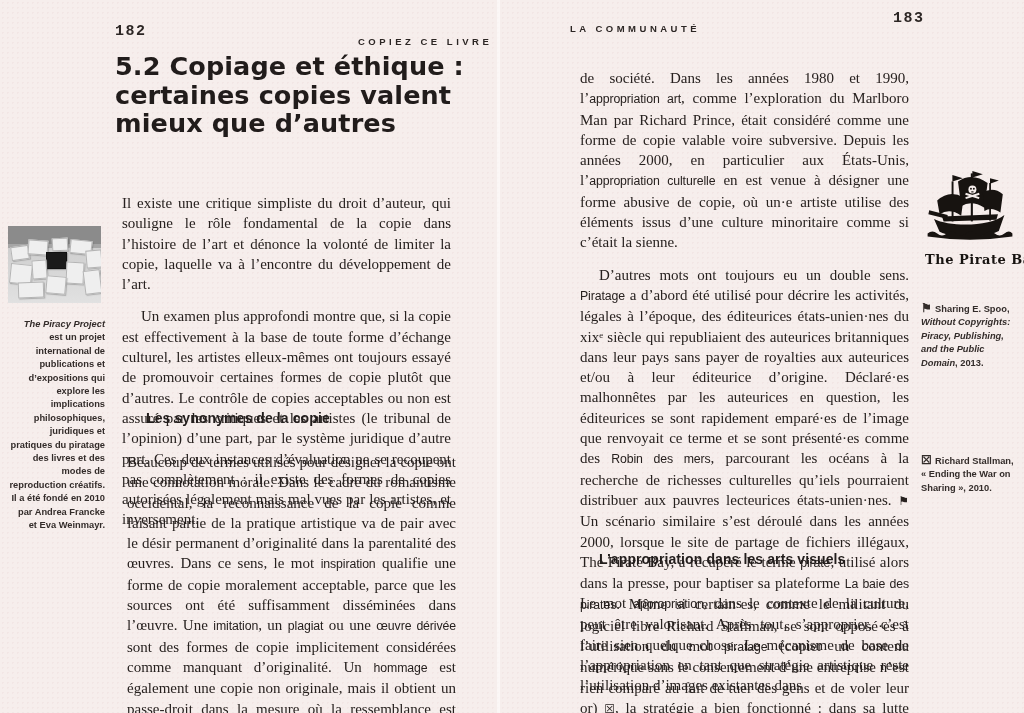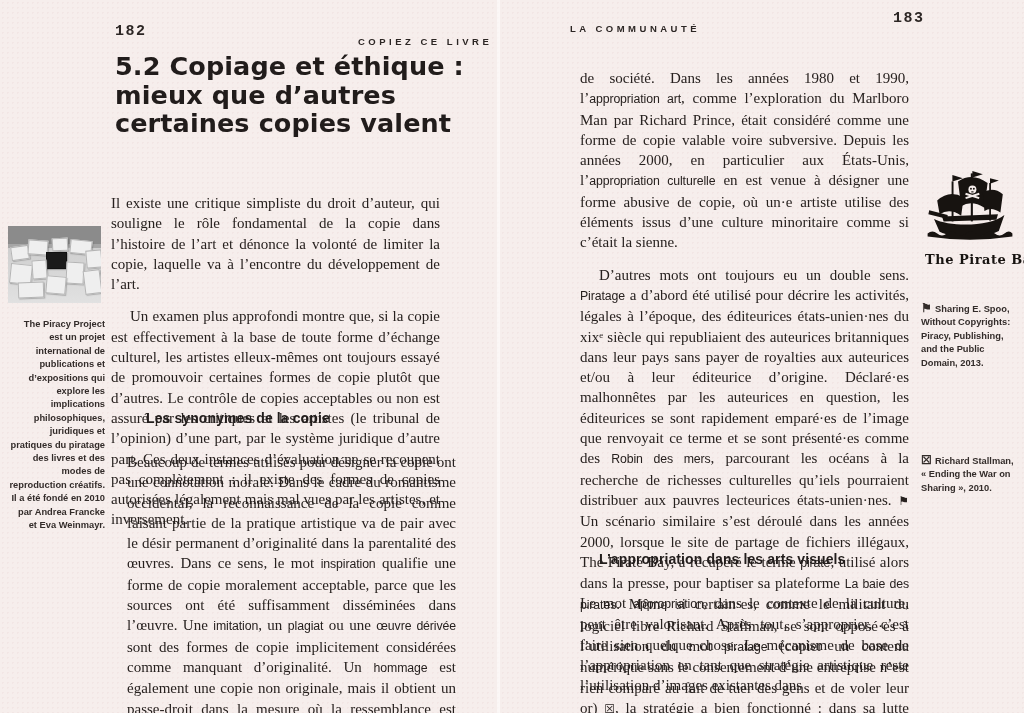--- a/index.html
+++ b/index.html
@@ -41,21 +41,21 @@
   }
   .para{margin:12px;}
   .para.indent{text-indent:19px;}
 
   .section-heading{
     position:absolute;font-family:"Liberation Sans", sans-serif;
     font-weight:700;font-size:14px;color:#221d1c;letter-spacing:.1px;margin-left:31px;
   }
 
   .seg-term{font-family:"Liberation Sans", sans-serif;font-size:12.3px;letter-spacing:-.1px;}
-  .seg-italic{}
+  .seg-italic{font-style:italic;}
   .seg-marker{font-size:12px;letter-spacing:0;}
 
   .margin-note{
     position:absolute;font-family:"Liberation Sans", sans-serif;
     font-size:9.3px;font-weight:700;line-height:13.4px;color:#332c2a;
   }
   .caption-left{left:8px;top:318px;width:97px;text-align:right;}
   .note-right{width:100px;text-align:left;}
 
   
@@ -85,22 +85,22 @@
 <div class="grain"></div>
 <div class="gutter"></div>
 
 <div class="page" id="page-left">
 
   <div class="page-num" style="left:115px;top:23px;">182</div>
   <div class="running-head" style="left:358px;top:36px;">COPIEZ CE LIVRE</div>
 
   <div class="title">
     <span>5.2 Copiage et éthique :</span>
+    <span>certaines copies valent</span>
     <span>mieux que d’autres</span>
-    <span>certaines copies valent</span>
   </div>
 
   <div class="photo">
     <div class="backdrop"></div>
     <div class="shelfshadow"></div>
     <div class="table"></div>
     <div class="bk" style="left:3px;top:20px;width:16px;height:12px;transform:rotate(-8deg);"></div>
     <div class="bk" style="left:20px;top:14px;width:18px;height:13px;transform:rotate(4deg);"></div>
     <div class="bk" style="left:44px;top:12px;width:14px;height:11px;transform:rotate(-3deg);"></div>
     <div class="bk" style="left:62px;top:14px;width:20px;height:12px;transform:rotate(6deg);"></div>
@@ -109,21 +109,21 @@
     <div class="bk" style="left:2px;top:38px;width:20px;height:18px;transform:rotate(6deg);"></div>
     <div class="bk" style="left:24px;top:34px;width:13px;height:17px;transform:rotate(-4deg);"></div>
     <div class="bk" style="left:58px;top:36px;width:16px;height:20px;transform:rotate(3deg);"></div>
     <div class="bk" style="left:76px;top:44px;width:15px;height:22px;transform:rotate(-7deg);"></div>
     <div class="bk" style="left:10px;top:56px;width:24px;height:14px;transform:rotate(-2deg);"></div>
     <div class="bk" style="left:38px;top:50px;width:18px;height:16px;transform:rotate(5deg);"></div>
   </div>
 
   <div class="margin-note caption-left"><span class="seg-italic">The Piracy Project</span><span> est un projet international de publications et d’expositions qui explore les implications philosophiques, juridiques et pratiques du piratage des livres et des modes de reproduction créatifs. Il a été fondé en 2010 par Andrea Francke et Eva Weinmayr.</span></div>
 
-  <div class="body-text" style="left:99px;top:181px;">
+  <div class="body-text" style="left:110px;top:181px;">
     <p class="para"><span>Il existe une critique simpliste du droit d’auteur, qui souligne le rôle fondamental de la copie dans l’histoire de l’art et dénonce la volonté de limiter la copie, laquelle va à l’encontre du développement de l’art.</span></p>
     <p class="para indent"><span>Un examen plus approfondi montre que, si la copie est effectivement à la base de toute forme d’échange culturel, les artistes elleux-mêmes ont toujours essayé de promouvoir certaines formes de copie plutôt que d’autres. Le contrôle de copies acceptables ou non est assuré par les critiques et les artistes (le tribunal de l’opinion) d’une part, par le système juridique d’autre part. Ces deux instances d’évaluation ne se recoupent pas complètement : il existe des formes de copies autorisées légalement mais mal vues par les artistes, et inversement.</span></p>
   </div>
 
   <div class="section-heading" style="left:115px;top:410px;">Les synonymes de la copie</div>
 
   <div class="body-text" style="left:115px;top:440px;">
     <p class="para"><span>Beaucoup de termes utilisés pour désigner la copie ont une connotation morale. Dans le cadre du romantisme occidental, la reconnaissance de la copie comme faisant partie de la pratique artistique va de pair avec le désir permanent d’originalité dans la parentalité des œuvres. Dans ce sens, le mot </span><span class="seg-term">inspiration</span><span> qualifie une forme de copie moralement acceptable, parce que les sources ont été suffisamment disséminées dans l’œuvre. Une </span><span class="seg-term">imitation</span><span>, un </span><span class="seg-term">plagiat</span><span> ou une </span><span class="seg-term">œuvre dérivée</span><span> sont des formes de copie implicitement considérées comme manquant d’originalité. Un </span><span class="seg-term">hommage</span><span> est également une copie non originale, mais il obtient un passe-droit dans la mesure où la ressemblance est supposée par son auteurice comme étant intrinsèque à l’œuvre.</span></p>
 
   </div>

